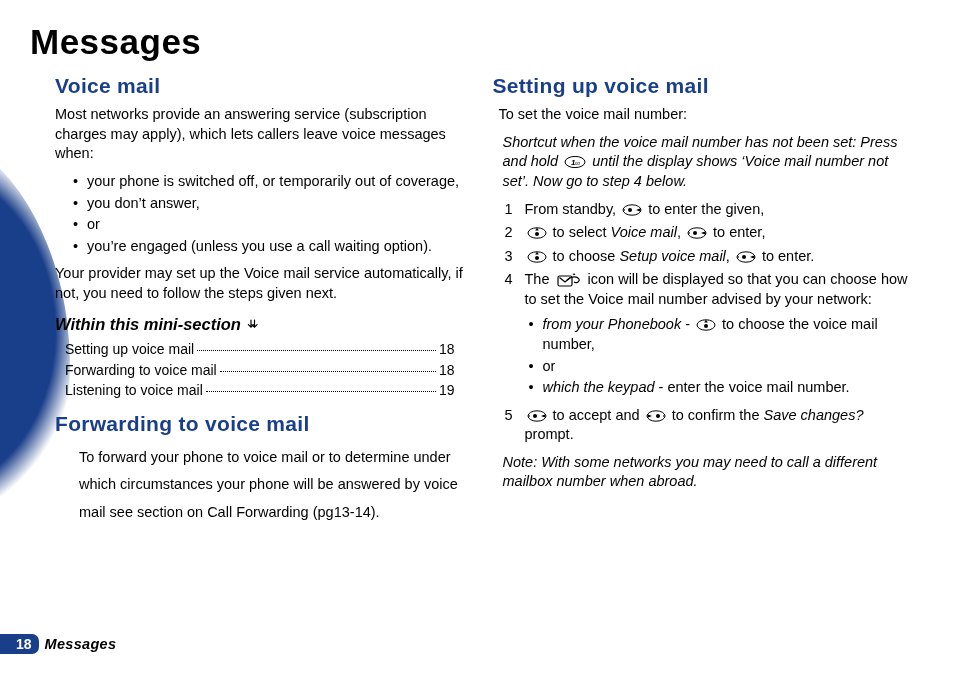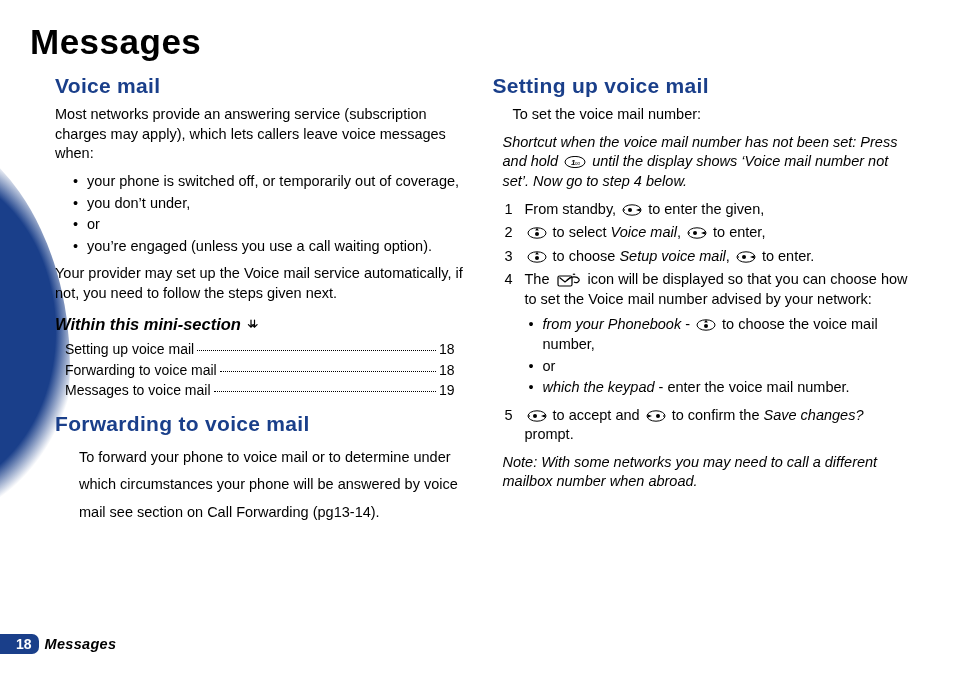--- a/index.html
+++ b/index.html
@@ -212,21 +212,21 @@
 
 <div class="page-title">Messages</div>
 
 <div class="columns">
 
   <div class="col">
     <h2 class="blue">Voice mail</h2>
     <p class="body">Most networks provide an answering service (subscription charges may apply), which lets callers leave voice messages when:</p>
     <ul class="bullets">
       <li>your phone is switched off, or temporarily out of coverage,</li>
-      <li>you don’t under,</li>
+      <li>you don’t answer,</li>
       <li style="list-style:none;padding-left:14px;">
         
         <span>or</span>
       </li>
       <li>you’re engaged (unless you use a call waiting option).</li>
     </ul>
     <p class="body">Your provider may set up the Voice mail service automatically, if not, you need to follow the steps given next.</p>
 
     <h3 class="black">
       <span>Within this mini-section</span>
@@ -239,33 +239,33 @@
         <span class="toc-label">Setting up voice mail</span>
         <span class="toc-dots"></span>
         <span class="toc-page">18</span>
       </div>
       <div class="toc-row">
         <span class="toc-label">Forwarding to voice mail</span>
         <span class="toc-dots"></span>
         <span class="toc-page">18</span>
       </div>
       <div class="toc-row">
-        <span class="toc-label">Messages to voice mail</span>
+        <span class="toc-label">Listening to voice mail</span>
         <span class="toc-dots"></span>
         <span class="toc-page">19</span>
       </div>
     </div>
 
     <h2 class="blue fwd">Forwarding to voice mail</h2>
     <p class="body indent" style="line-height:1.9">To forward your phone to voice mail or to determine under which circumstances your phone will be answered by voice mail see section on Call Forwarding (pg13-14).</p>
   </div>
 
   <div class="col">
     <h2 class="blue">Setting up voice mail</h2>
-    <p class="body" style="margin-left:20px">To set the voice mail number:</p>
+    <p class="body" style="margin-left:6px">To set the voice mail number:</p>
     <p class="body italic" style="margin-left:10px">
       <span>Shortcut when the voice mail number has not been set: Press and hold </span><svg class="key-icon" width="22" height="12">
           <use href="#key-1"></use>
         </svg><span> until the display shows ‘Voice mail number not set’. Now go to step 4 below.</span>
     </p>
     <ol class="steps">
       <li>
         <span>From standby, </span><svg class="key-icon" width="20" height="12">
             <use href="#nav-right"></use>
           </svg><span> to enter the given,</span>

